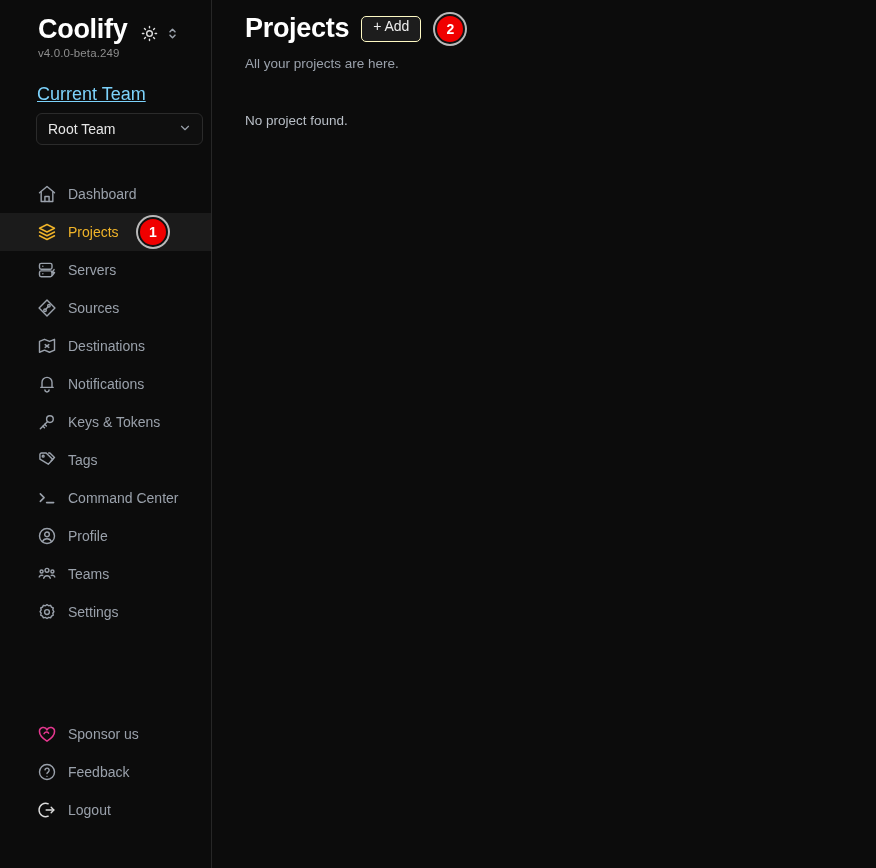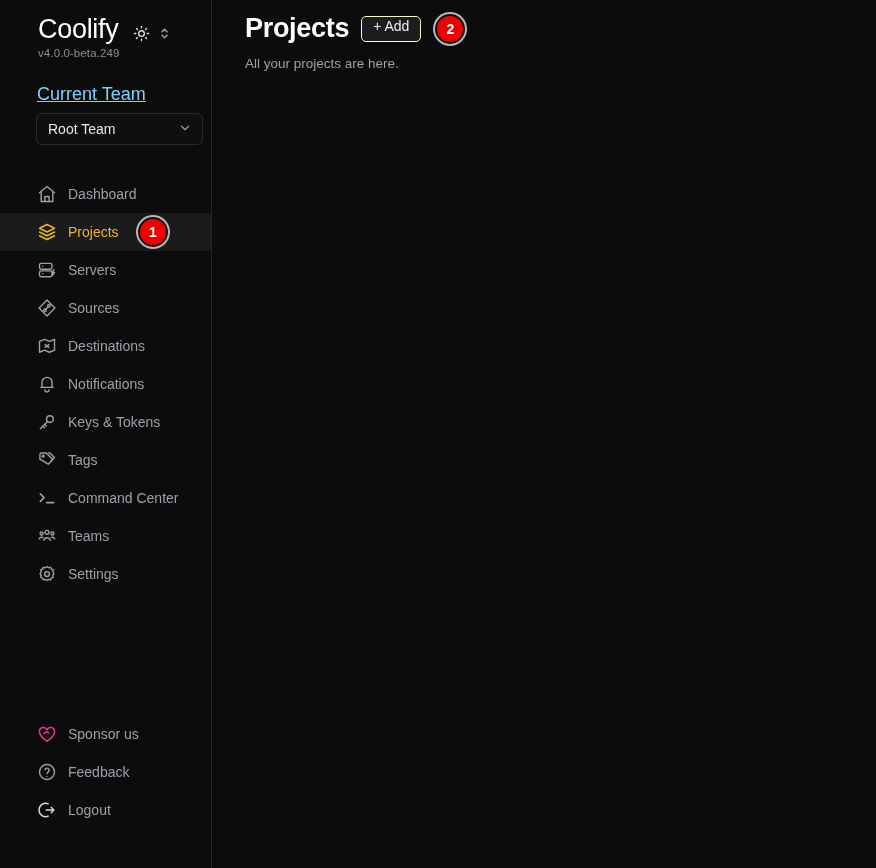--- a/index.html
+++ b/index.html
@@ -18,21 +18,21 @@
     border-right: 1px solid #272727;
     position: relative;
     flex: 0 0 212px;
   }
   .brand-row {
     display: flex; align-items: flex-start;
     padding: 14px 0 0 0;
   }
   .brand-block { padding-left: 38px; }
   .brand-title {
-    font-size: 27px; font-weight: normal; color: #ffffff;
+    font-size: 27px; font-weight: bold; color: #ffffff;
     letter-spacing: -0.3px; line-height: 30px;
   }
   .brand-version {
     font-size: 11.5px; color: #8e8e8e; margin-top: 3px;
     letter-spacing: 0.1px;
   }
   .theme-tools {
     display: flex; align-items: center; gap: 9px;
     margin-left: 14px; margin-top: 11px;
   }
@@ -240,20 +240,30 @@
       <div class="nav-item">
         <span class="ic">
           <svg width="20" height="20" viewBox="0 0 24 24" fill="none" stroke="#9aa1ab" stroke-width="1.9" stroke-linecap="round" stroke-linejoin="round">
             <path d="M4 7l4.5 4.5L4 16"></path>
               <path d="M11.5 17.5H20"></path>
           </svg>
         </span>
         <span class="lbl">Command Center</span>
       </div>
 
+      <div class="nav-item">
+        <span class="ic">
+          <svg width="20" height="20" viewBox="0 0 24 24" fill="none" stroke="#9aa1ab" stroke-width="1.7" stroke-linecap="round" stroke-linejoin="round">
+            <circle cx="12" cy="12" r="9"></circle>
+              <circle cx="12" cy="10" r="2.8"></circle>
+            <path d="M6.5 19a6 6 0 0111 0"></path>
+          </svg>
+        </span>
+        <span class="lbl">Profile</span>
+      </div>
 
       <div class="nav-item">
         <span class="ic">
           <svg width="20" height="20" viewBox="0 0 24 24" fill="none" stroke="#9aa1ab" stroke-width="1.7" stroke-linecap="round" stroke-linejoin="round">
             <circle cx="12" cy="7.5" r="2.3"></circle>
               <circle cx="5.5" cy="9" r="1.8"></circle>
               <circle cx="18.5" cy="9" r="1.8"></circle>
             <path d="M8 17a4.2 4.2 0 018 0"></path>
               <path d="M2.6 15.5a3.4 3.4 0 014.3-1.8"></path>
               <path d="M21.4 15.5a3.4 3.4 0 00-4.3-1.8"></path>
@@ -310,15 +320,16 @@
     </div>
   </aside>
 
   <main class="main">
     <div class="title-row">
       <h1 class="page-title">Projects</h1>
       <button class="add-btn">+ Add</button>
       <span class="badge badge-add">2</span>
     </div>
     <div class="subtitle">All your projects are here.</div>
+    <div class="empty-msg">No project found.</div>
   </main>
 
 </div>
 
 </body></html>

